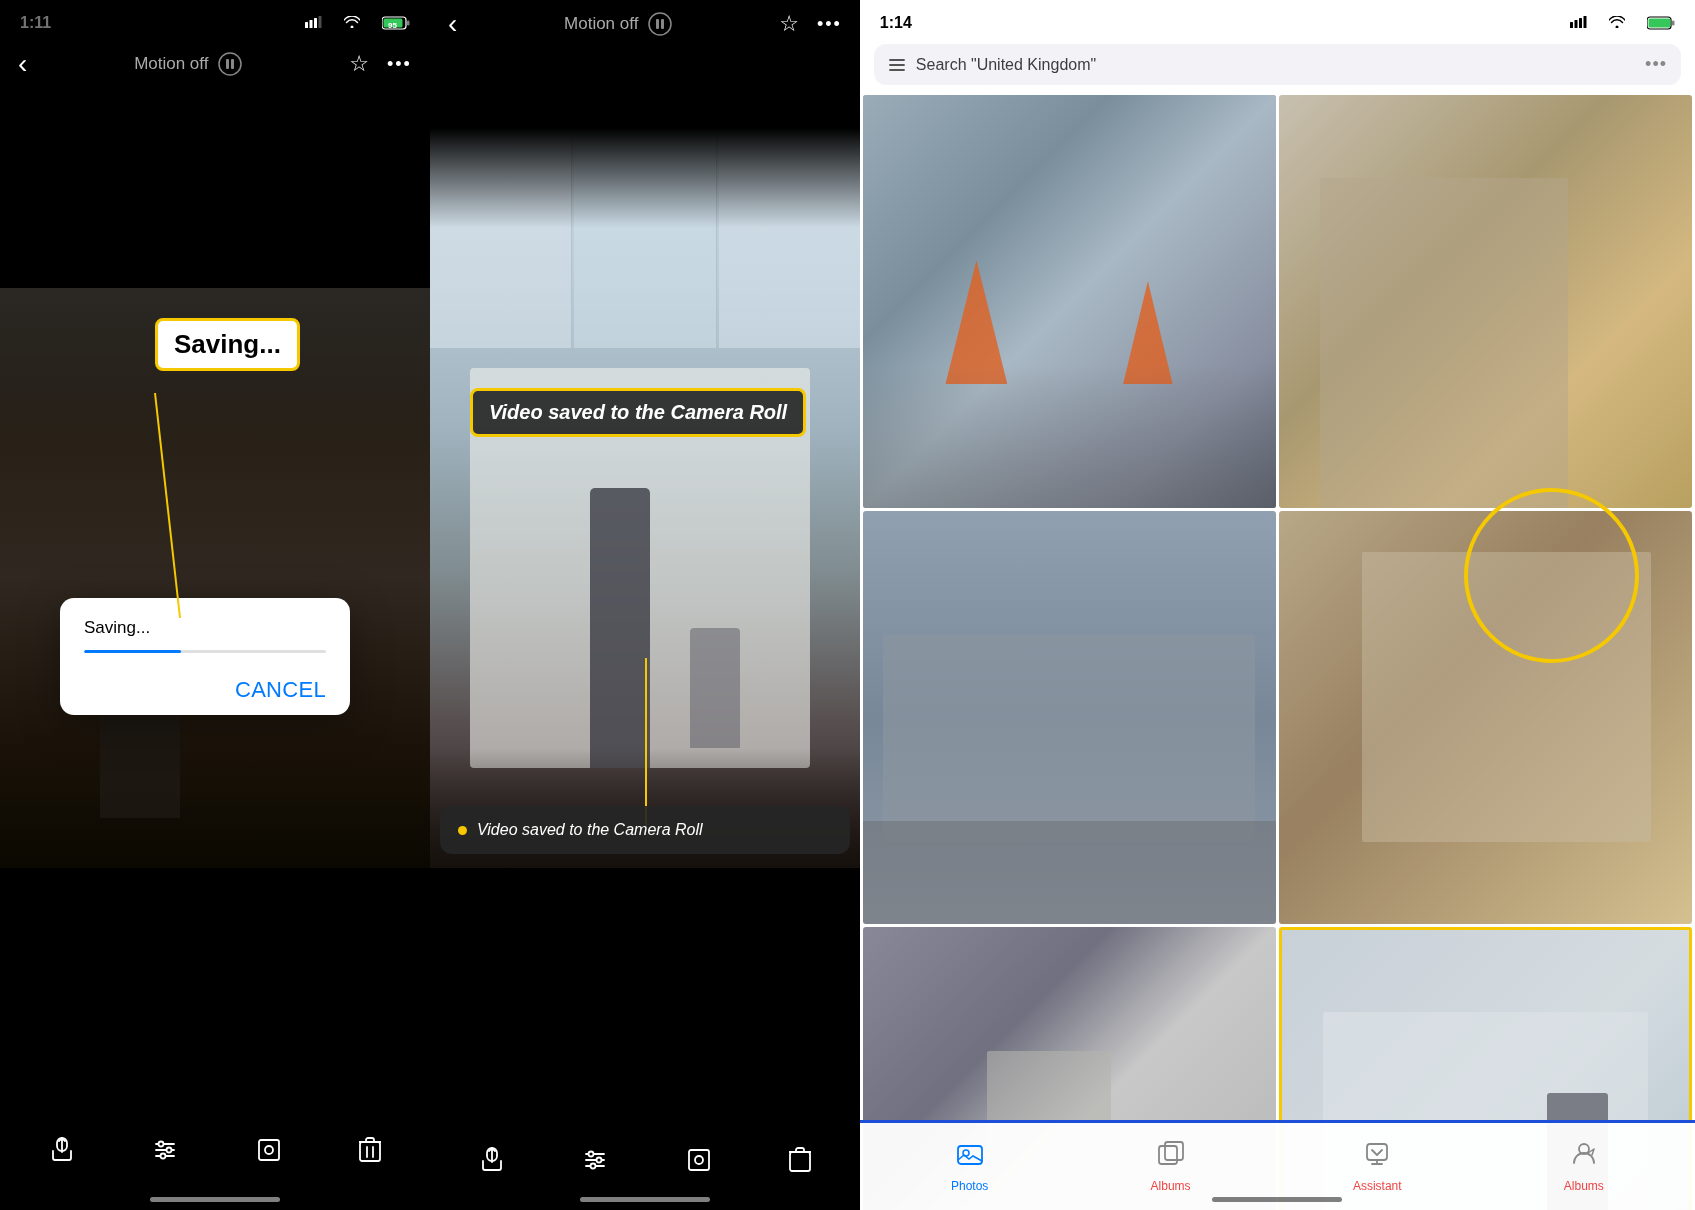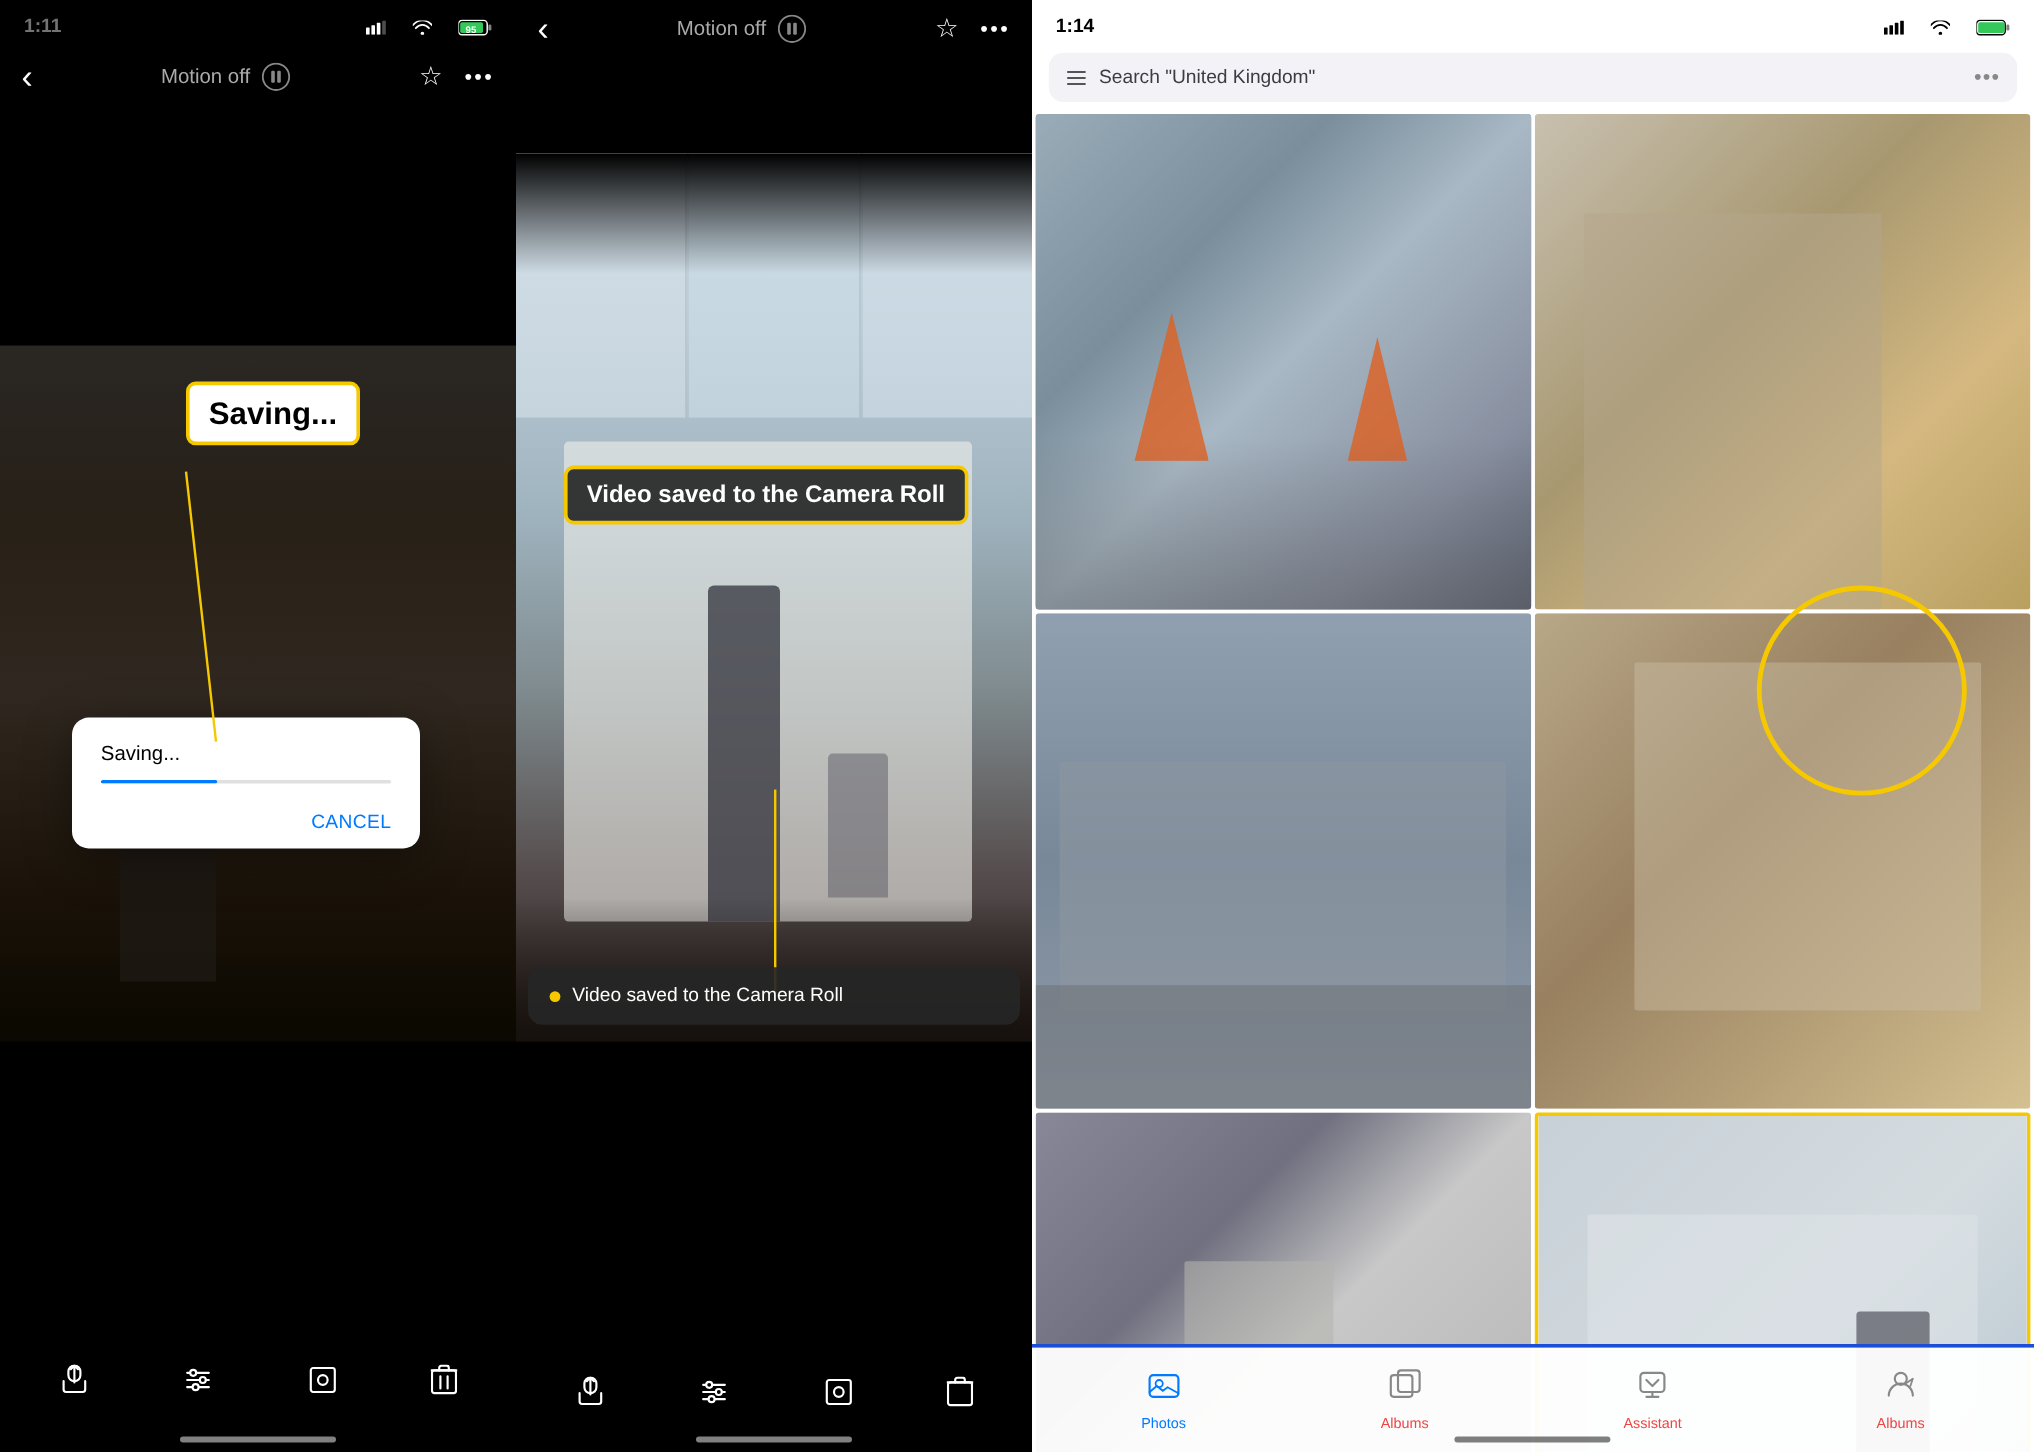--- a/index.html
+++ b/index.html
@@ -39,21 +39,21 @@
       justify-content: space-between;
       align-items: center;
       padding: 14px 20px 8px;
       color: #fff;
       font-size: 15px;
       font-weight: 600;
     }
     .status-bar.dark-bg { color: #737373; }
 
     .status-time { font-weight: 700; font-size: 16px; }
-    .status-icons { display: flex; align-items: center; gap: 22px; }
+    .status-icons { display: flex; gap: 22px; }
     .status-icons svg { fill: currentColor; }
 
     
     .nav-bar {
       display: flex;
       align-items: center;
       justify-content: space-between;
       padding: 8px 18px;
       color: #fff;
     }
@@ -113,21 +113,21 @@
     }
     .saving-dialog-actions {
       display: flex;
       justify-content: flex-end;
       padding: 12px 0;
       border-top: none;
       margin-top: 12px;
     }
     .saving-cancel-btn {
       color: #007aff;
-      font-size: 16px;
+      font-size: 22px;
       font-weight: 500;
       letter-spacing: 0.3px;
       cursor: pointer;
     }
 
     
     .bottom-toolbar {
       position: absolute;
       bottom: 0;
       left: 0;
@@ -338,21 +338,21 @@
       </svg>
     </div>
     <div class="nav-right">
       <span class="nav-icon" style="font-size:22px;">☆</span>
       <span class="nav-icon" style="font-size:18px; letter-spacing:2px;">•••</span>
     </div>
   </div>
 
   <div style="background:#000; height:80px;"></div>
 
-  <div style="position:relative; width:100%; height:740px; overflow:hidden;">
+  <div style="position:relative; width:100%; height:740px; overflow:hidden;font-style:italic;">
 
     <div style="width:100%; height:100%; background: linear-gradient(180deg, #c8d4dc 0%, #b8c8d4 20%, #a0b4c0 40%, #808c90 60%, #585050 80%, #2a2020 100%);"></div>
 
     <div style="position:absolute; top:0; left:0; right:0; height:220px; background: linear-gradient(180deg, rgba(200,215,225,0.8) 0%, rgba(180,200,210,0.4) 100%); display:flex; gap:2px;">
       <div style="flex:1; background:rgba(220,230,238,0.5); border-right: 1px solid rgba(150,160,170,0.4);"></div>
       <div style="flex:1; background:rgba(210,225,235,0.5); border-right: 1px solid rgba(150,160,170,0.4);"></div>
       <div style="flex:1; background:rgba(215,228,238,0.5);"></div>
     </div>
 
     <div style="position:absolute; bottom:100px; left:40px; width:340px; height:400px; background:rgba(240,240,235,0.6); border-radius:4px;"></div>

